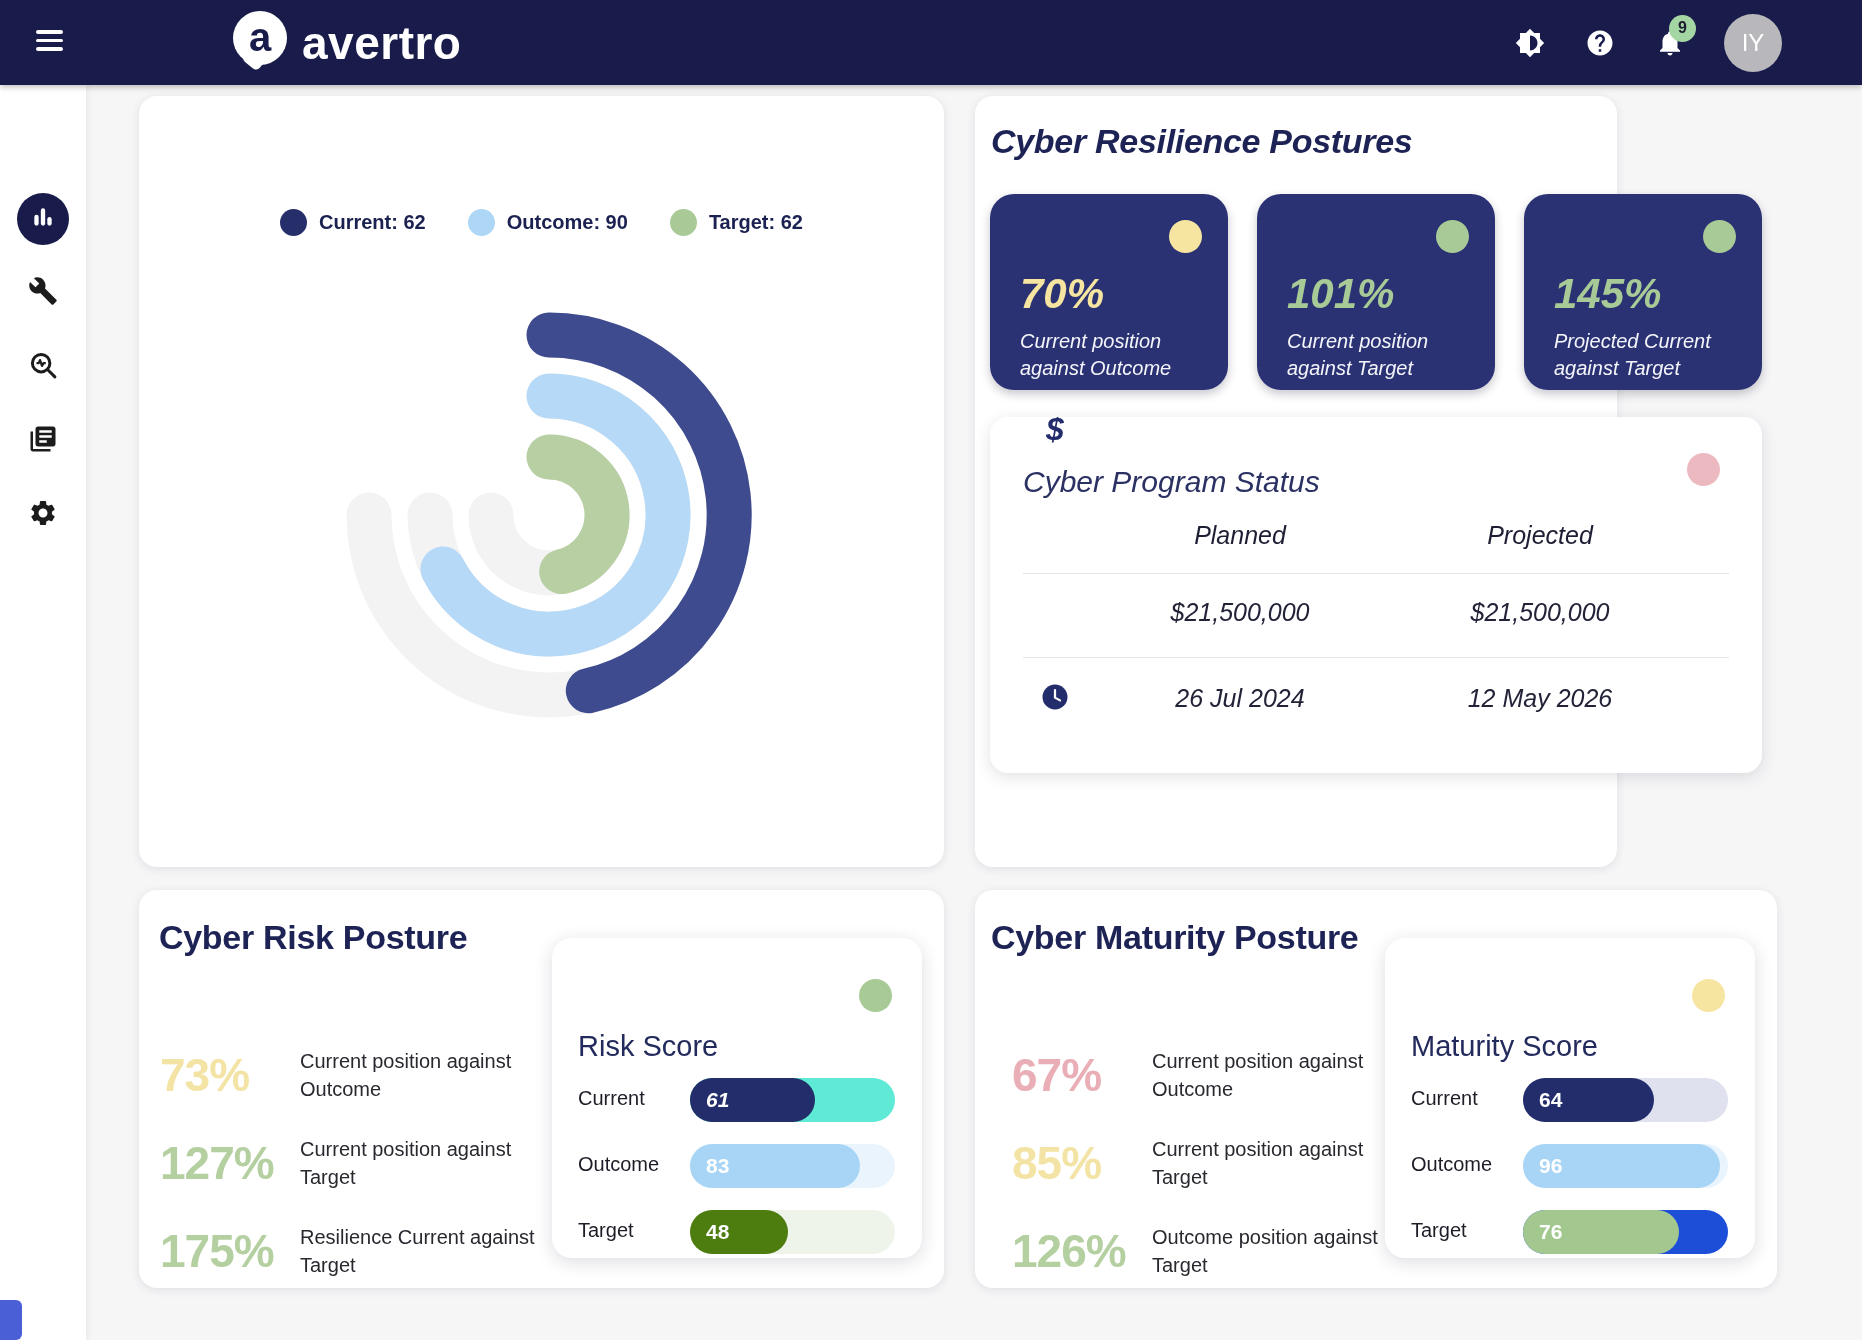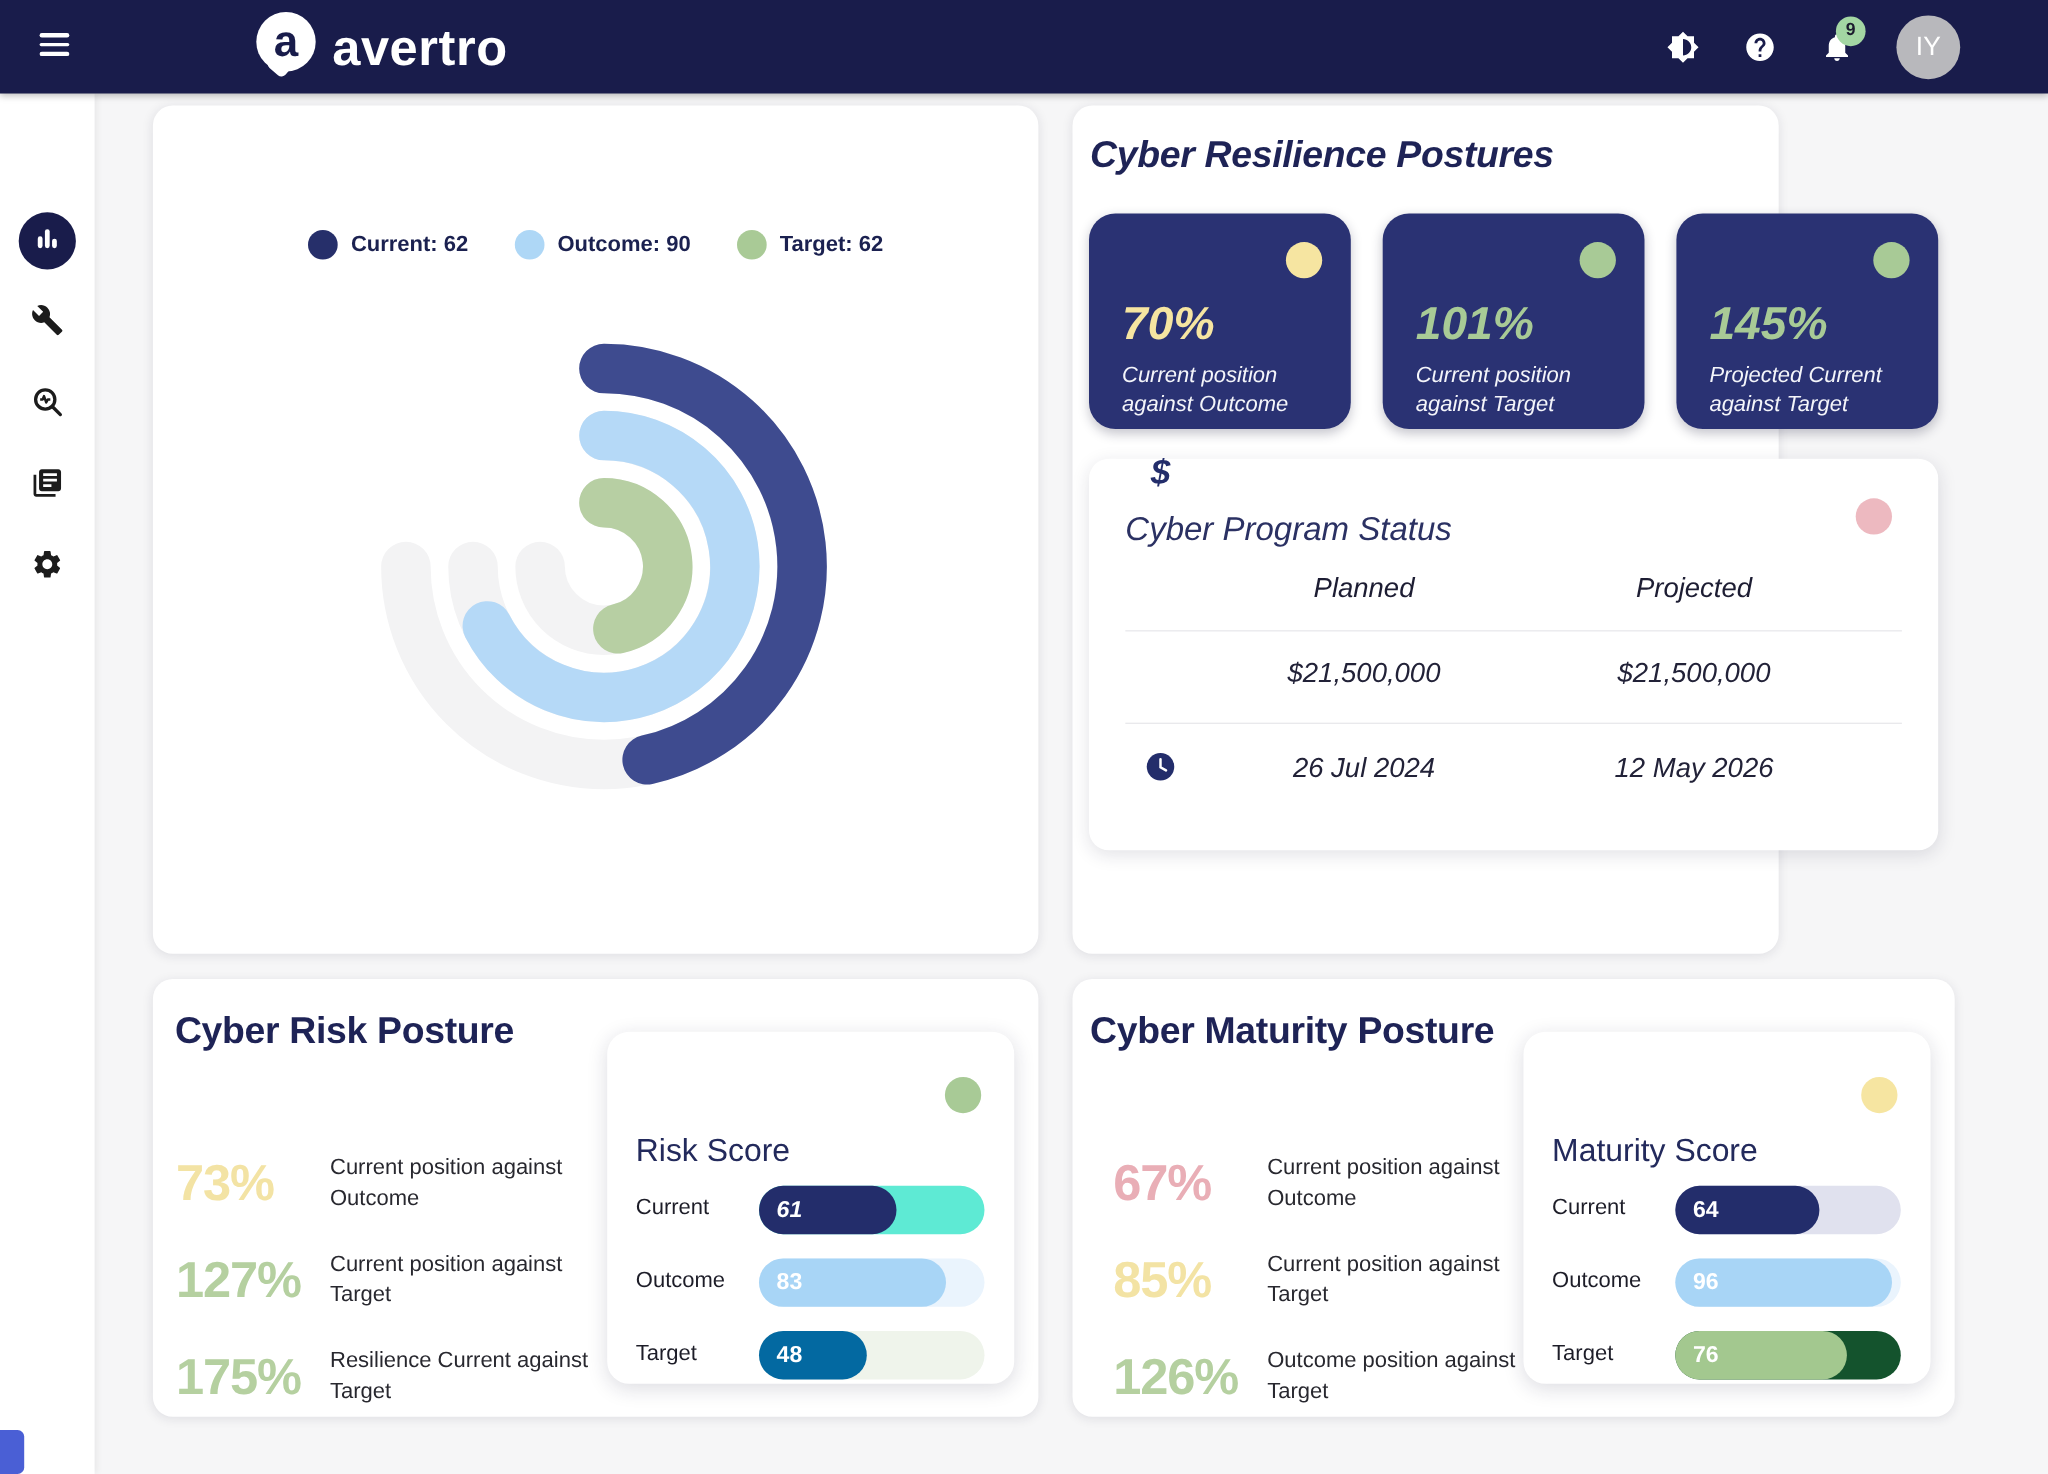--- a/index.html
+++ b/index.html
@@ -273,21 +273,21 @@
       <div class="slabel">Outcome</div>
       <div class="strack" style="background: rgb(234, 244, 253);">
         <div class="sfill" style="background: rgb(168, 213, 246); width: 170px;">
             <span class="snum">83</span>
           </div>
       </div>
     </div>
     <div class="srow r3">
       <div class="slabel">Target</div>
       <div class="strack" style="background: rgb(239, 244, 235);">
-        <div class="sfill" style="background: #0369a1; width: 98px;">
+        <div class="sfill" style="background: #4d7c0f; width: 98px;">
             <span class="snum">48</span>
           </div>
       </div>
     </div>
   </div>
 </div>
 
 <div class="card" id="card-maturity">
   <div class="card-title" style="left:16px; top:28px">Cyber Maturity Posture</div>
 
@@ -327,20 +327,20 @@
     <div class="srow r2">
       <div class="slabel">Outcome</div>
       <div class="strack" style="background: rgb(234, 244, 253);">
         <div class="sfill" style="background: rgb(168, 213, 246); width: 197px;">
             <span class="snum">96</span>
           </div>
       </div>
     </div>
     <div class="srow r3">
       <div class="slabel">Target</div>
-      <div class="strack" style="background: #14532d;">
+      <div class="strack" style="background: #1d4ed8;">
         <div class="sfill" style="background: rgb(163, 200, 143); width: 156px;">
             <span class="snum">76</span>
           </div>
       </div>
     </div>
   </div>
 </div>
 
 </body></html>

